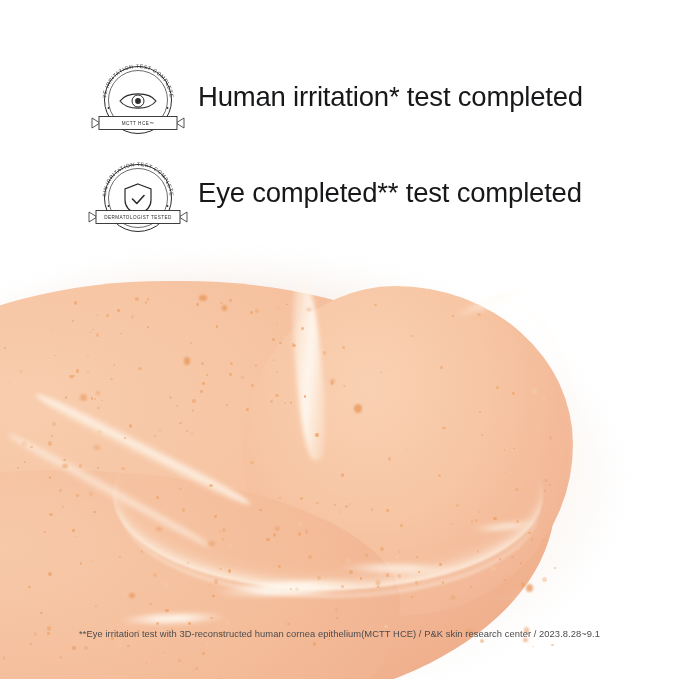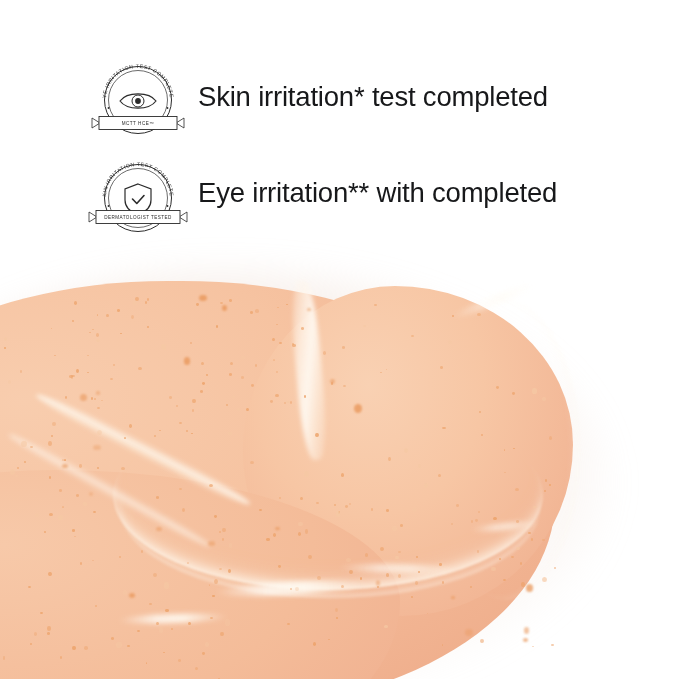--- a/index.html
+++ b/index.html
@@ -627,20 +627,21 @@
 
       <g>
         <path d="M 3 58 L 11 63 L 3 68 Z" fill="#ffffff" stroke="#2b2b2b" stroke-width="0.8"></path>
         <path d="M 101 58 L 93 63 L 101 68 Z" fill="#ffffff" stroke="#2b2b2b" stroke-width="0.8"></path>
         <rect x="10" y="56.5" width="84" height="13" fill="#ffffff" stroke="#2b2b2b" stroke-width="0.9"></rect>
         <text x="52" y="65.3" text-anchor="middle" font-family="Liberation Sans, sans-serif" font-size="4.6" letter-spacing="0.45" fill="#2b2b2b">DERMATOLOGIST TESTED</text>
       </g>
     </svg>
   </div>
 
-  <div class="headline" id="headline-skin">Skin irritation* test completed</div>
-
-  <div class="headline" id="headline-eye">Eye irritation** with completed</div>
+  <div class="headline" id="headline-skin">Human irritation* test completed</div>
+
+  <div class="headline" id="headline-eye">Eye completed** test completed</div>
 
   <div class="footnotes">
+    <div>**Eye irritation test with 3D-reconstructed human cornea epithelium(MCTT HCE) / P&amp;K skin research center / 2023.8.28~9.1</div>
   </div>
 
 </div>
 
 </body></html>

